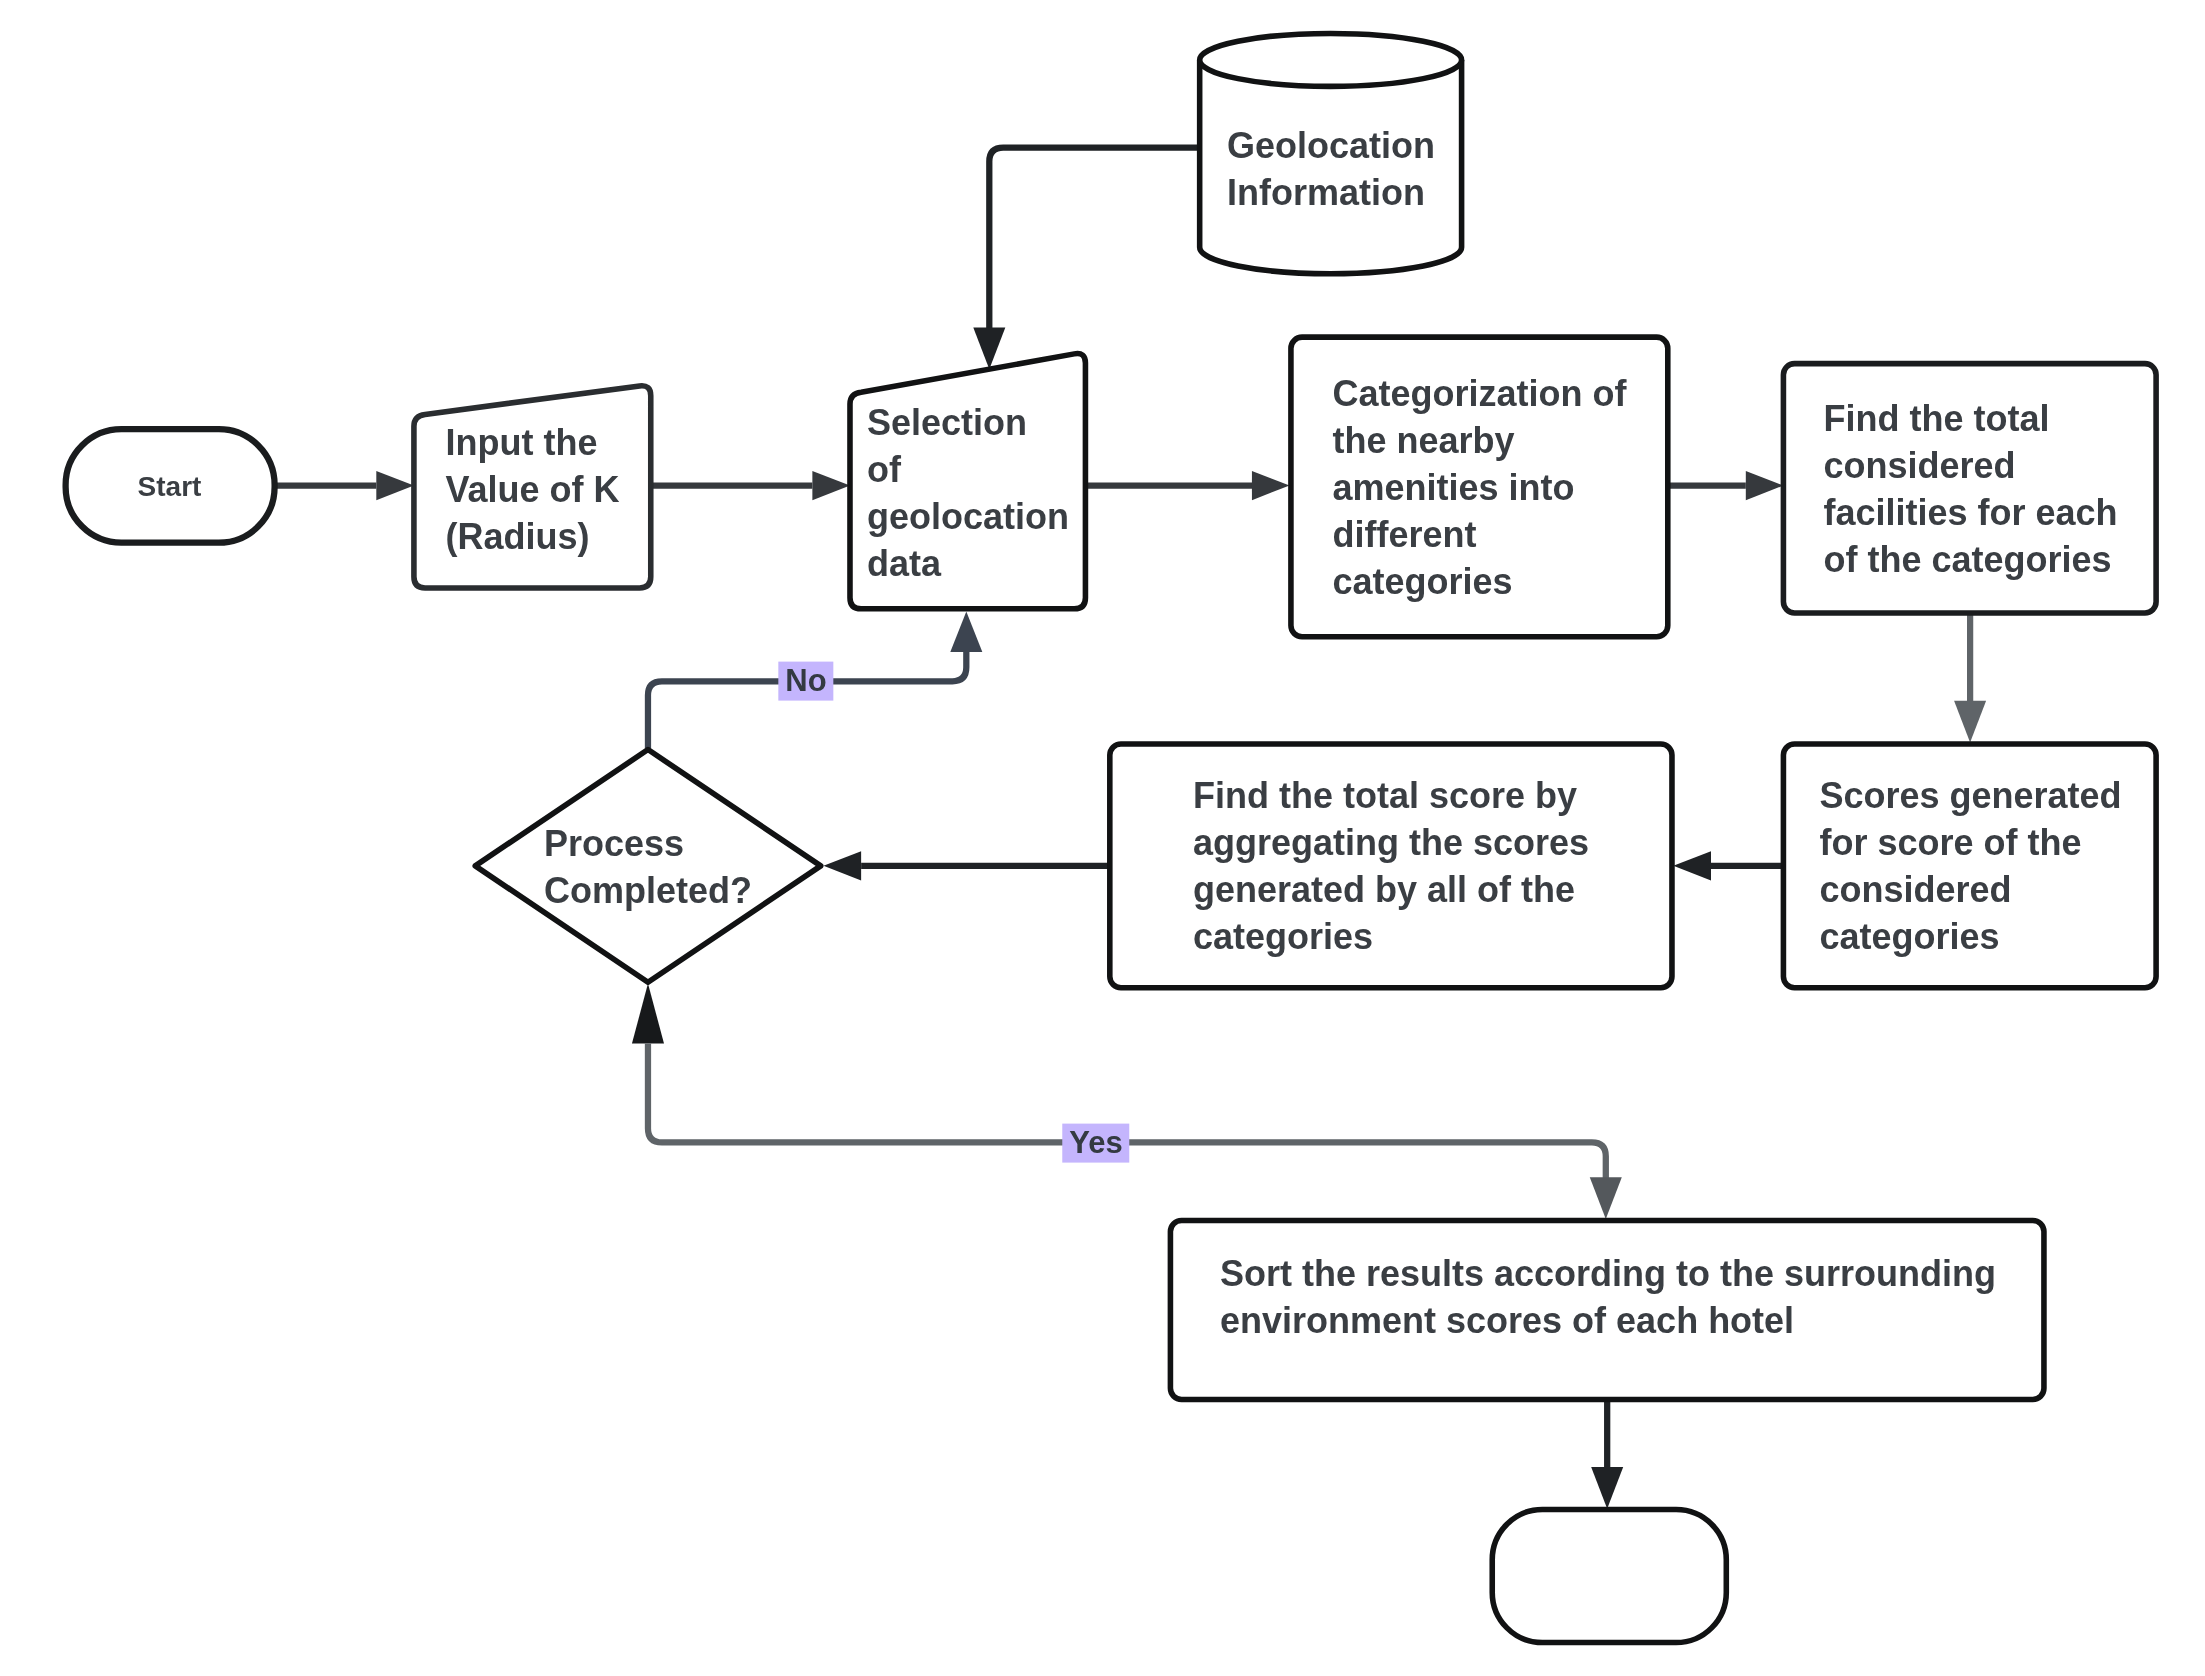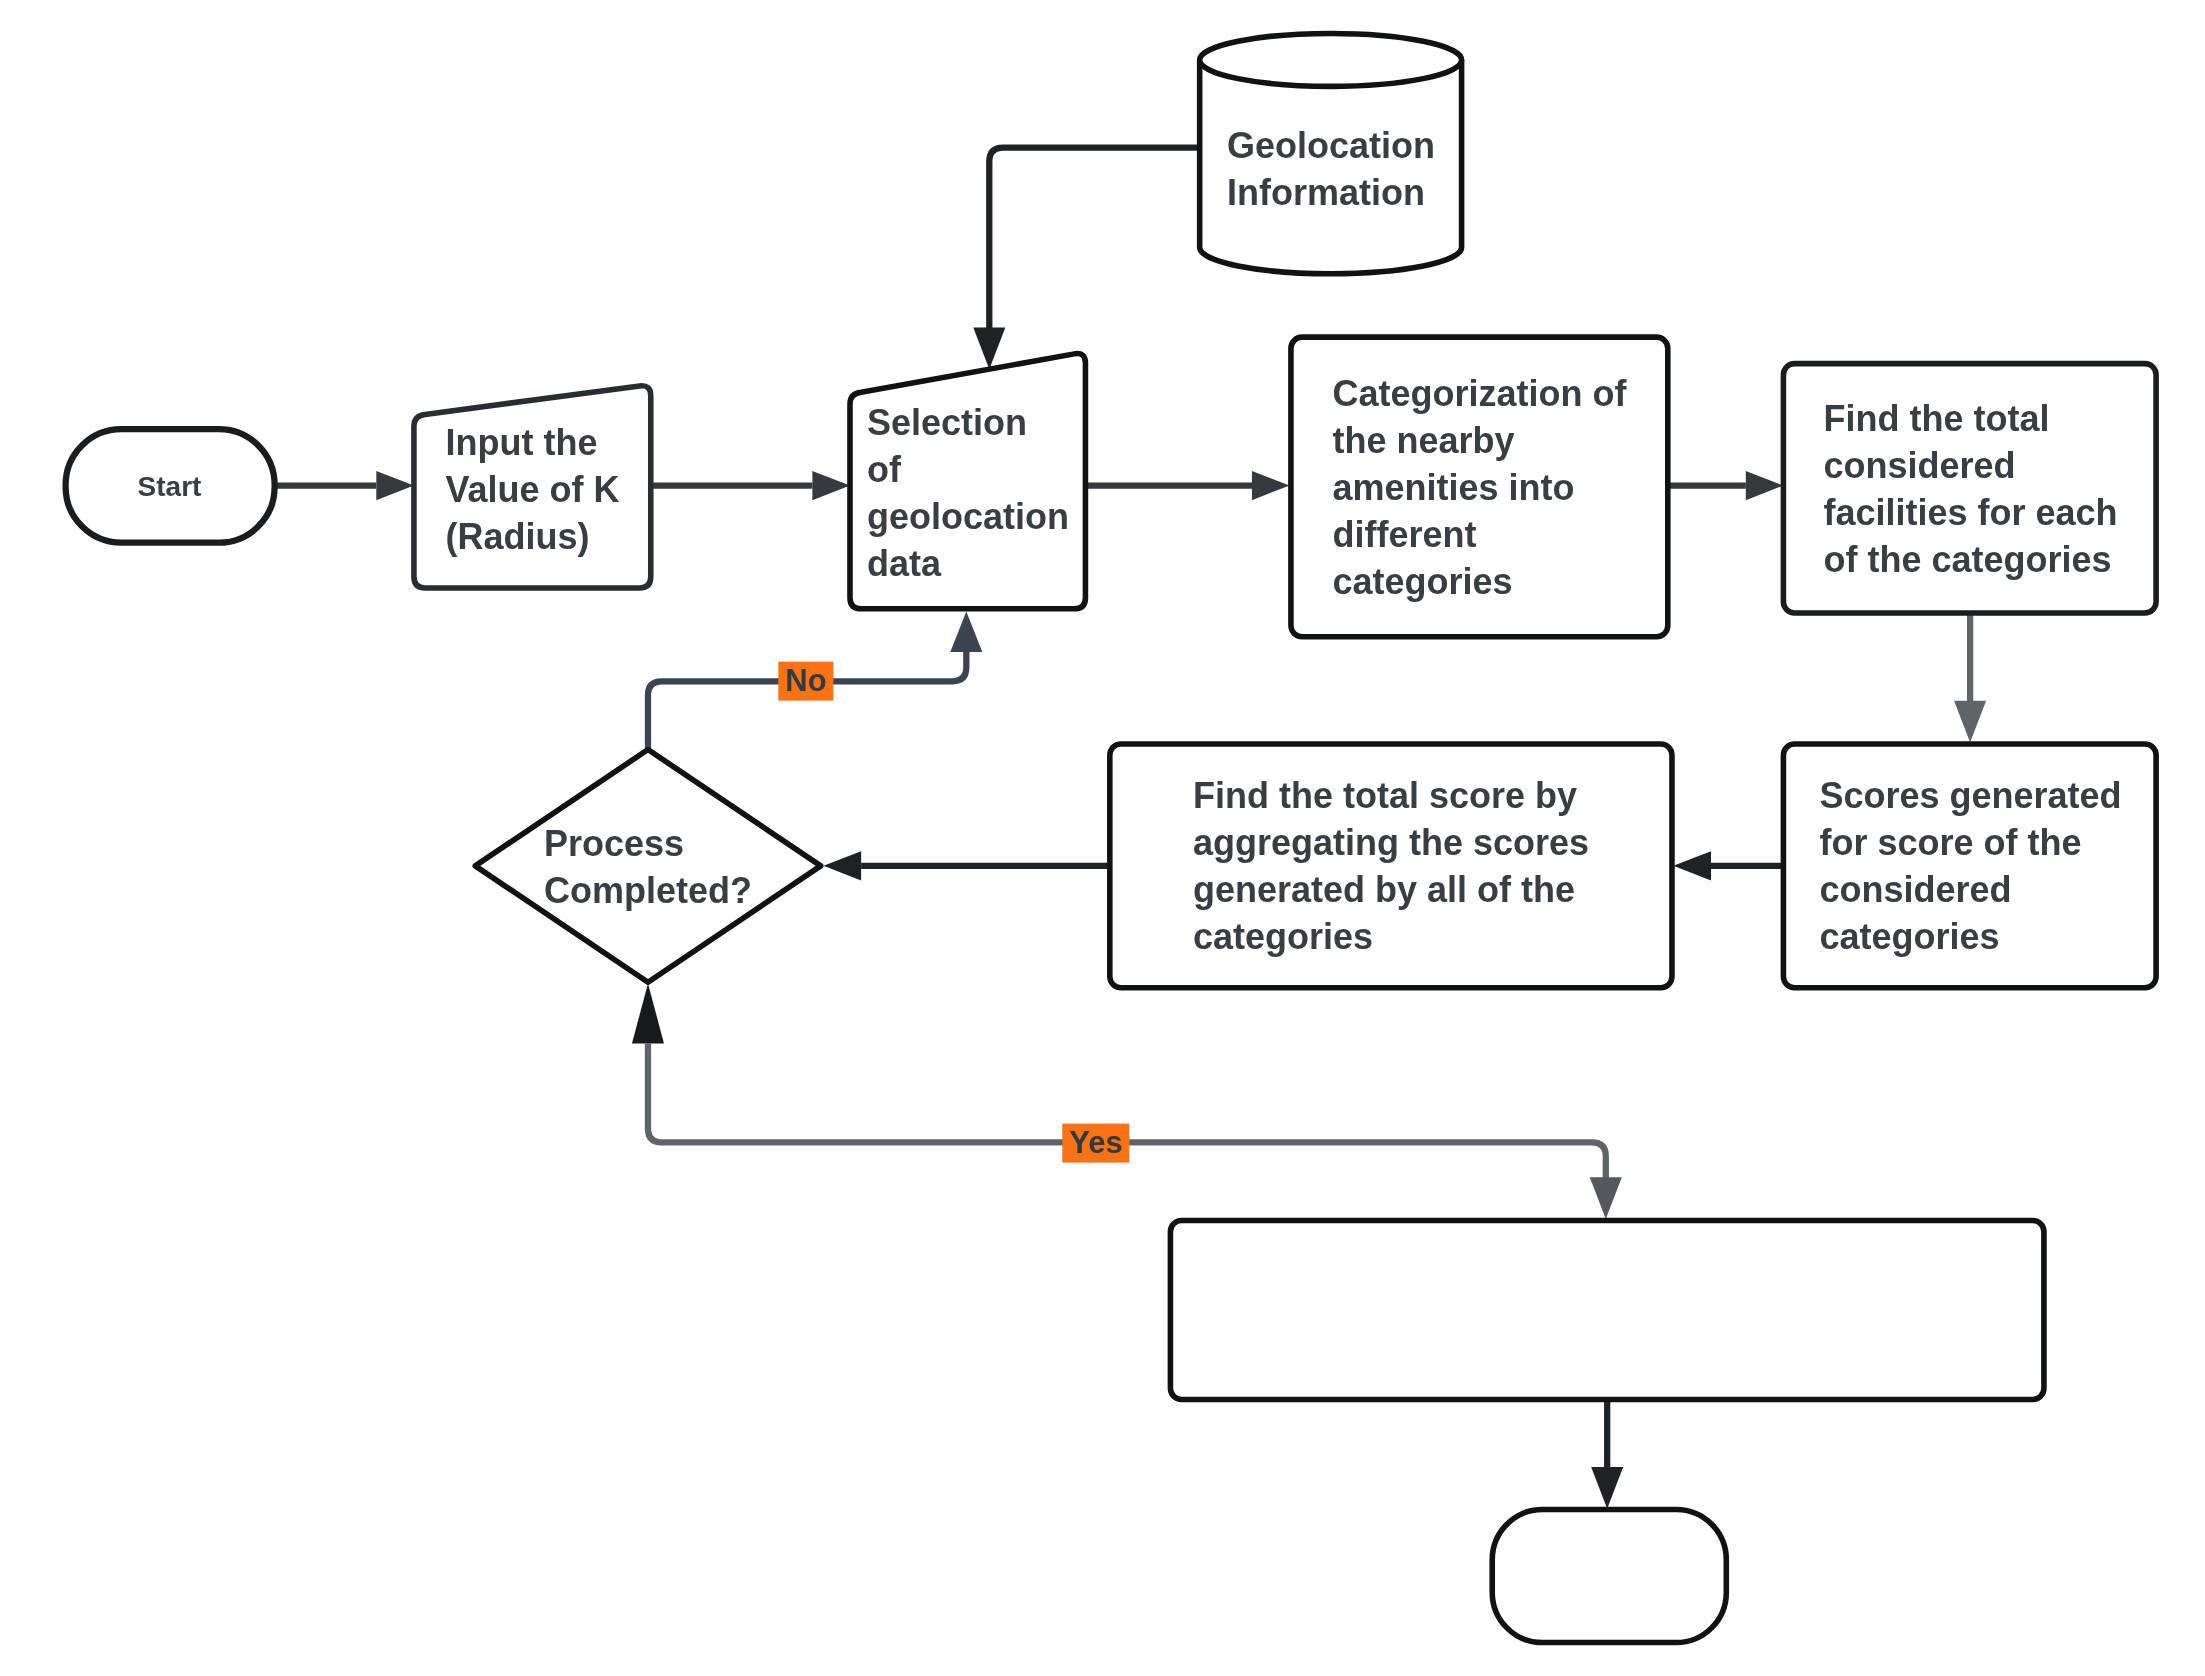--- a/index.html
+++ b/index.html
@@ -20,21 +20,21 @@
     line-height:47px;
     color:#3a3e43;
     white-space:pre-line;
     box-sizing:border-box;
     pointer-events:none;
   }
   .lbl.big{font-size:28px;}
   .edge-lbl{
     position:absolute;
     transform:translate(-50%,-50%);
-    background:#f97316;
+    background:#c4b5fd;
     padding:1.4px 7px;
     font-weight:700;
     font-size:31px;
     color:#343a42;
     white-space:nowrap;
   }
 </style>
 </head>
 <body>
 
@@ -145,20 +145,22 @@
 categories</div>
 
   <div class="lbl" style="left:1110px;top:744px;width:562px;height:244px;">Find the total score by
 aggregating the scores
 generated by all of the
 categories</div>
 
   <div class="lbl" style="left:475px;top:750px;width:346px;height:233px;">Process
 Completed?</div>
 
+  <div class="lbl" style="left:1171px;top:1221px;width:874px;height:179px;padding-bottom:28px;">Sort the results according to the surrounding
+environment scores of each hotel</div>
 
 
   <div class="edge-lbl" style="left:806px;top:681px;">No</div>
 
   <div class="edge-lbl" style="left:1096px;top:1143px;">Yes</div>
 
 </div>
 
 
 </body></html>

